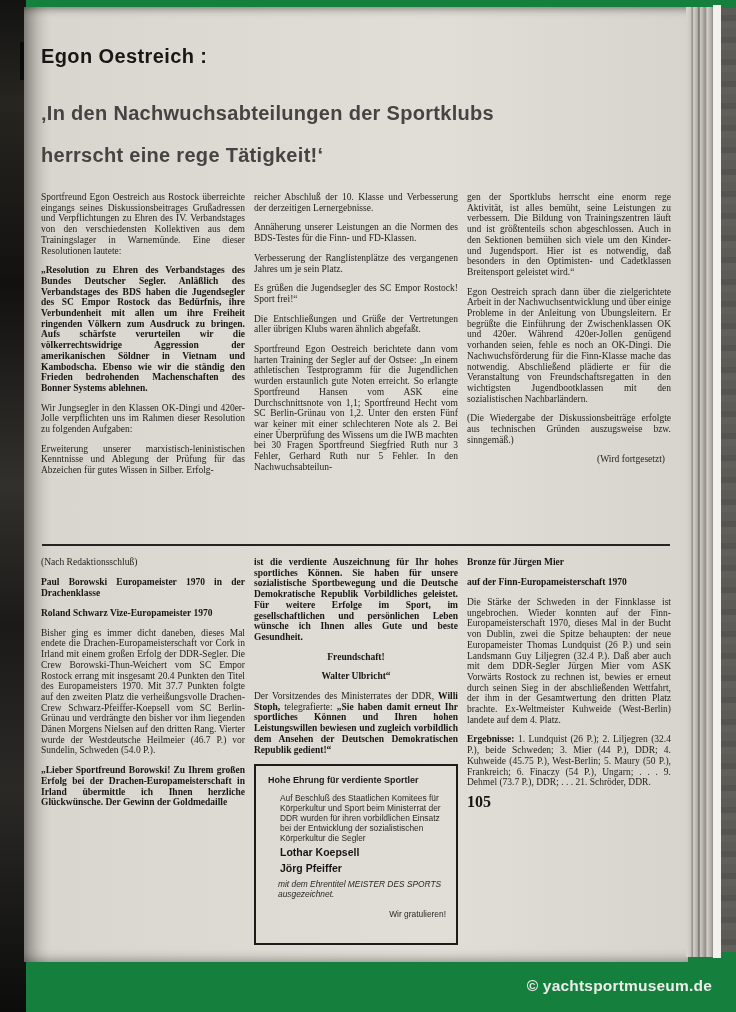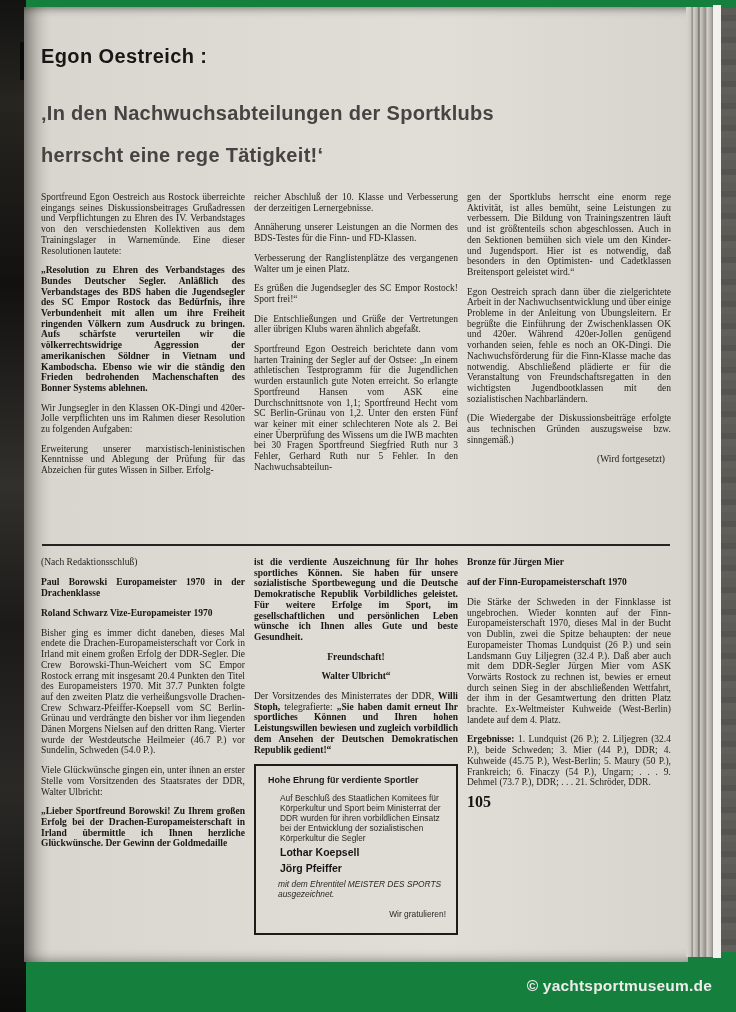--- a/index.html
+++ b/index.html
@@ -31,21 +31,21 @@
   .col p{margin:0 0 9px 0;}
   .b{font-weight:700;color:#171615;}
   .cols-top{height:352px;overflow:hidden;}
   .divider{border:none;border-top:2.5px solid #242321;margin:0 1px 11px 1px;}
   .continued{text-align:right;padding-right:6px;}
   .note{margin-bottom:10px;}
   .subhead{font-weight:700;color:#171615;margin:0 0 9px 0;line-height:11px;}
   .sig{text-align:center;font-weight:700;color:#171615;margin:0 0 2px 0;}
   .sig-last{margin-bottom:10px;}
   
-  .honor-box{border:2.5px solid #1d1c1a;margin-top:9px;padding:9px 10px 14px 10px;
+  .honor-box{border:2.5px solid #1d1c1a;margin-top:9px;padding:9px 10px 24px 10px;
              font-family:"Liberation Sans",sans-serif;font-size:8.4px;line-height:10px;
              text-align:left;color:#2a2927;}
   .honor-box .bx-title{font-weight:700;font-size:9px;margin:0 0 8px 2px;color:#1b1a19;}
   .honor-box .bx-body{margin:0 0 4px 14px;}
   .honor-box .bx-name{font-weight:700;font-size:10.5px;margin:0 0 6px 14px;color:#161514;}
   .honor-box .bx-footer{margin:4px 0 10px 12px;font-style:italic;}
   .honor-box .bx-congrats{margin:0 0 0 10px;text-align:right;}
   .pagenum{text-align:left;padding-right:30px;font-weight:700;font-size:16px;margin-top:10px;color:#171615;}
   
   .watermark{position:absolute;right:24px;top:977px;font-family:"Liberation Sans",sans-serif;
@@ -71,42 +71,41 @@
       <div class="cols cols-top">
         <div class="col">
           <p>Sportfreund Egon Oestreich aus Rostock überreichte eingangs seines Diskussionsbeitrages Grußadressen und Verpflichtungen zu Ehren des IV. Verbandstages von den verschiedensten Kollektiven aus dem Trainingslager in Warnemünde. Eine dieser Resolutionen lautete:</p>
           <p class="b">„Resolution zu Ehren des Verbandstages des Bundes Deutscher Segler. Anläßlich des Verbandstages des BDS haben die Jugendsegler des SC Empor Rostock das Bedürfnis, ihre Verbundenheit mit allen um ihre Freiheit ringenden Völkern zum Ausdruck zu bringen. Aufs schärfste verurteilen wir die völkerrechtswidrige Aggression der amerikanischen Söldner in Vietnam und Kambodscha. Ebenso wie wir die ständig den Frieden bedrohenden Machenschaften des Bonner Systems ablehnen.</p>
           <p>Wir Jungsegler in den Klassen OK-Dingi und 420er-Jolle verpflichten uns im Rahmen dieser Resolution zu folgenden Aufgaben:</p>
           <p>Erweiterung unserer marxistisch-leninistischen Kenntnisse und Ablegung der Prüfung für das Abzeichen für gutes Wissen in Silber. Erfolg-</p>
         </div>
         <div class="col">
           <p>reicher Abschluß der 10. Klasse und Verbesserung der derzeitigen Lernergebnisse.</p>
           <p>Annäherung unserer Leistungen an die Normen des BDS-Testes für die Finn- und FD-Klassen.</p>
-          <p>Verbesserung der Ranglistenplätze des vergangenen Walter um je einen Platz.</p>
+          <p>Verbesserung der Ranglistenplätze des vergangenen Jahres um je sein Platz.</p>
           <p>Es grüßen die Jugendsegler des SC Empor Rostock! Sport frei!“</p>
           <p>Die Entschließungen und Grüße der Vertretungen aller übrigen Klubs waren ähnlich abgefaßt.</p>
           <p>Sportfreund Egon Oestreich berichtete dann vom harten Training der Segler auf der Ostsee: „In einem athletischen Testprogramm für die Jugendlichen wurden erstaunlich gute Noten erreicht. So erlangte Sportfreund Hansen vom ASK eine Durchschnittsnote von 1,1; Sportfreund Hecht vom SC Berlin-Grünau von 1,2. Unter den ersten Fünf war keiner mit einer schlechteren Note als 2. Bei einer Überprüfung des Wissens um die IWB machten bei 30 Fragen Sportfreund Siegfried Ruth nur 3 Fehler, Gerhard Ruth nur 5 Fehler. In den Nachwuchsabteilun-</p>
         </div>
         <div class="col">
           <p>gen der Sportklubs herrscht eine enorm rege Aktivität, ist alles bemüht, seine Leistungen zu verbessern. Die Bildung von Trainingszentren läuft und ist größtenteils schon abgeschlossen. Auch in den Sektionen bemühen sich viele um den Kinder- und Jugendsport. Hier ist es notwendig, daß besonders in den Optimisten- und Cadetklassen Breitensport geleistet wird.“</p>
           <p>Egon Oestreich sprach dann über die zielgerichtete Arbeit in der Nachwuchsentwicklung und über einige Probleme in der Anleitung von Übungsleitern. Er begrüßte die Einführung der Zwischenklassen OK und 420er. Während 420er-Jollen genügend vorhanden seien, fehle es noch an OK-Dingi. Die Nachwuchsförderung für die Finn-Klasse mache das notwendig. Abschließend plädierte er für die Veranstaltung von Freundschaftsregatten in den wichtigsten Jugendbootklassen mit den sozialistischen Nachbarländern.</p>
           <p>(Die Wiedergabe der Diskussionsbeiträge erfolgte aus technischen Gründen auszugsweise bzw. sinngemäß.)</p>
           <p class="continued">(Wird fortgesetzt)</p>
         </div>
       </div>
 
       <hr class="divider">
 
       <div class="cols">
         <div class="col">
           <p class="note">(Nach Redaktionsschluß)</p>
           <p class="subhead">Paul Borowski Europameister 1970 in der Drachenklasse</p>
           <p class="subhead">Roland Schwarz Vize-Europameister 1970</p>
           <p>Bisher ging es immer dicht daneben, dieses Mal endete die Drachen-Europameisterschaft vor Cork in Irland mit einem großen Erfolg der DDR-Segler. Die Crew Borowski-Thun-Weichert vom SC Empor Rostock errang mit insgesamt 20.4 Punkten den Titel des Europameisters 1970. Mit 37.7 Punkten folgte auf den zweiten Platz die verheißungsvolle Drachen-Crew Schwarz-Pfeiffer-Koepsell vom SC Berlin-Grünau und verdrängte den bisher vor ihm liegenden Dänen Morgens Nielsen auf den dritten Rang. Vierter wurde der Westdeutsche Heilmeier (46.7 P.) vor Sundelin, Schweden (54.0 P.).</p>
-          <p>Viele Glückwünsche gingen ein, unter ihnen an erster Stelle vom Vorsitzenden des Staatsrates der DDR, Walter Ulbricht:</p>
           <p class="b">„Lieber Sportfreund Borowski! Zu Ihrem großen Erfolg bei der Drachen-Europameisterschaft in Irland übermittle ich Ihnen herzliche Glückwünsche. Der Gewinn der Goldmedaille</p>
         </div>
         <div class="col">
           <p class="b">ist die verdiente Auszeichnung für Ihr hohes sportliches Können. Sie haben für unsere sozialistische Sportbewegung und die Deutsche Demokratische Republik Vorbildliches geleistet. Für weitere Erfolge im Sport, im gesellschaftlichen und persönlichen Leben wünsche ich Ihnen alles Gute und beste Gesundheit.</p>
           <p class="sig">Freundschaft!</p>
           <p class="sig sig-last">Walter Ulbricht“</p>
           <p><span>Der Vorsitzendes des Ministerrates der DDR, </span><span class="b">Willi Stoph,</span><span> telegrafierte: </span><span class="b">„Sie haben damit erneut Ihr sportliches Können und Ihren hohen Leistungswillen bewiesen und zugleich vorbildlich dem Ansehen der Deutschen Demokratischen Republik gedient!“</span></p>
 
           <div class="honor-box">
             <p class="bx-title">Hohe Ehrung für verdiente Sportler</p>

